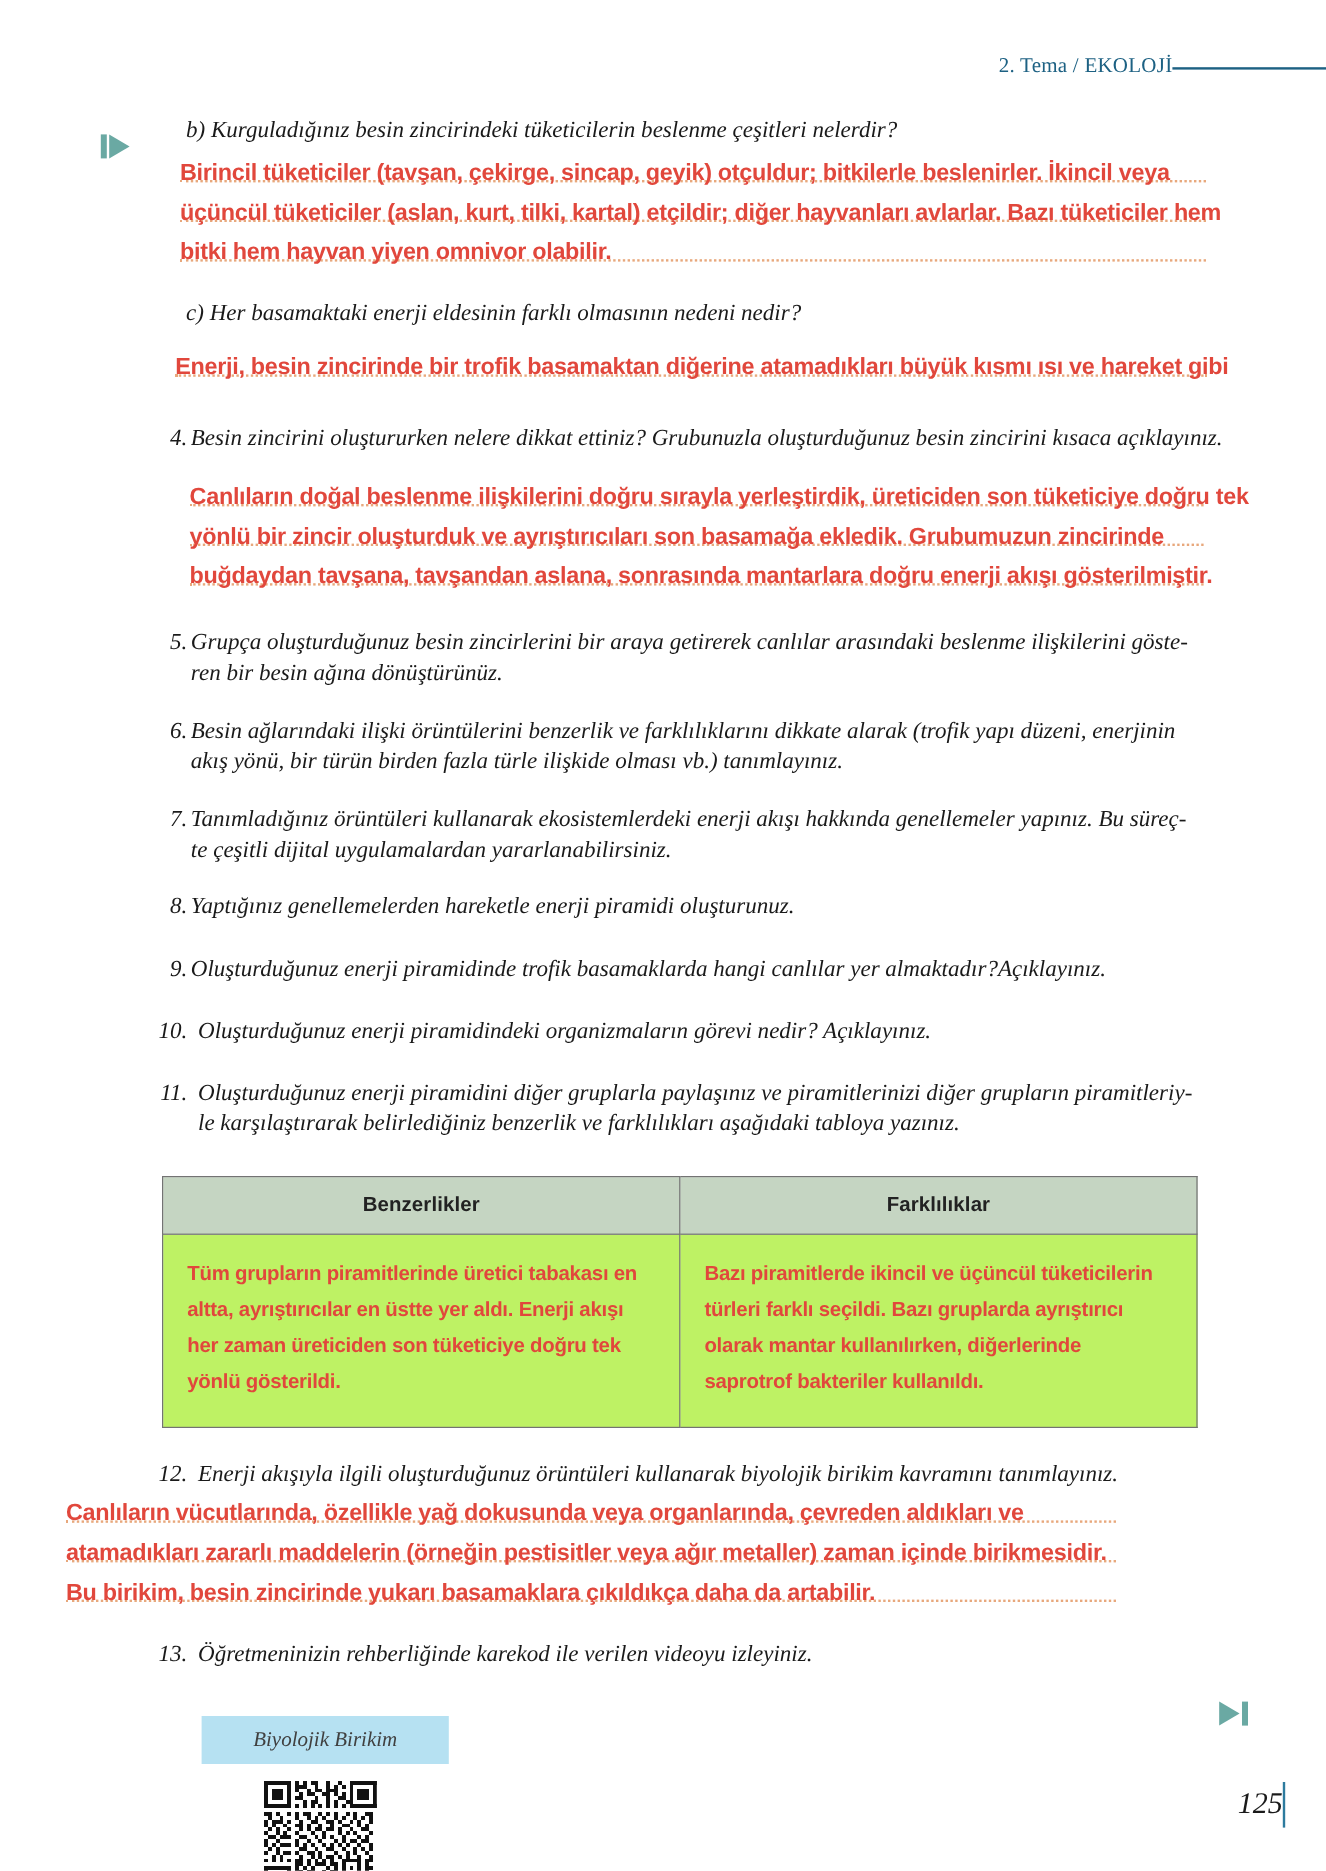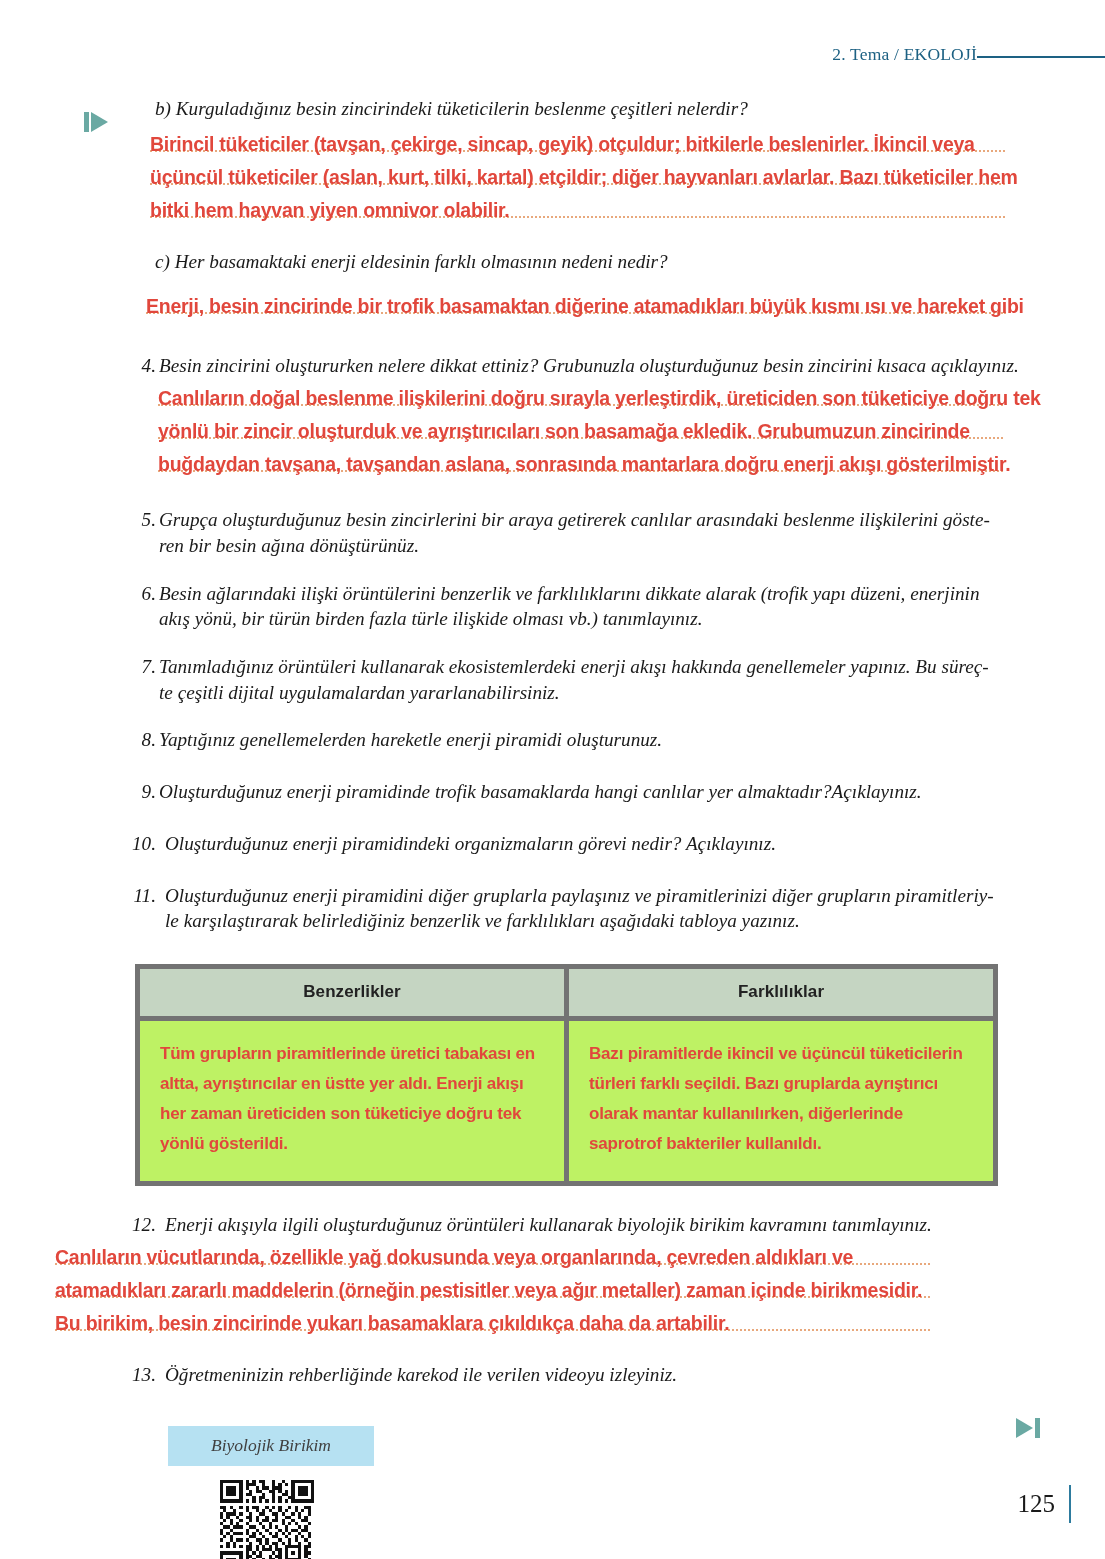--- a/index.html
+++ b/index.html
@@ -127,41 +127,41 @@
     border-bottom: 2px dotted #e8a87c;
     z-index: -1;
   }
 
   .ans-b { margin-left: 150px; margin-top: 6px; }
   .ans-b .ln::after { width: 855px; }
 
   .ans-c { margin-left: 146px; margin-top: 16px; }
   .ans-c .ln::after { width: 860px; }
 
-  .ans-4 { margin-left: 158px; margin-top: 3px; }
+  .ans-4 { margin-left: 158px; margin-top: 19px; }
   .ans-4 .ln::after { width: 845px; }
 
   .ans-12 { margin-left: 55px; margin-top: 3px; }
   .ans-12 .ln::after { width: 875px; }
 
   
   .sp-22 { height: 22px; }
   .sp-26 { height: 26px; }
   .sp-30 { height: 30px; }
 
   
   .cmp-table {
     margin-left: 135px;
     margin-top: 30px;
     width: 863px;
     border-collapse: collapse;
     table-layout: fixed;
   }
   .cmp-table th, .cmp-table td {
-    border: 5px solid #737373;
+    border: 1px solid #737373;
     vertical-align: top;
   }
   .cmp-table th {
     background: #c5d5c2;
     font-family: "Liberation Sans", sans-serif;
     font-weight: bold;
     font-size: 17px;
     color: #222;
     padding: 13px 6px 14px;
     text-align: center;
@@ -209,21 +209,21 @@
   
   .footer {
     position: absolute;
     left: 0;
     bottom: 36px;
     width: 1105px;
     display: flex;
     align-items: center;
     justify-content: flex-end;
     padding-right: 34px;
-    gap: 14px;
+    font-style: italic;
   }
   .page-number {
     font-family: "Liberation Serif", serif;
     font-size: 25px;
     color: #1a1a1a;
   }
   .footer-rule {
     width: 2px;
     height: 38px;
     background: #2d7b9e;

